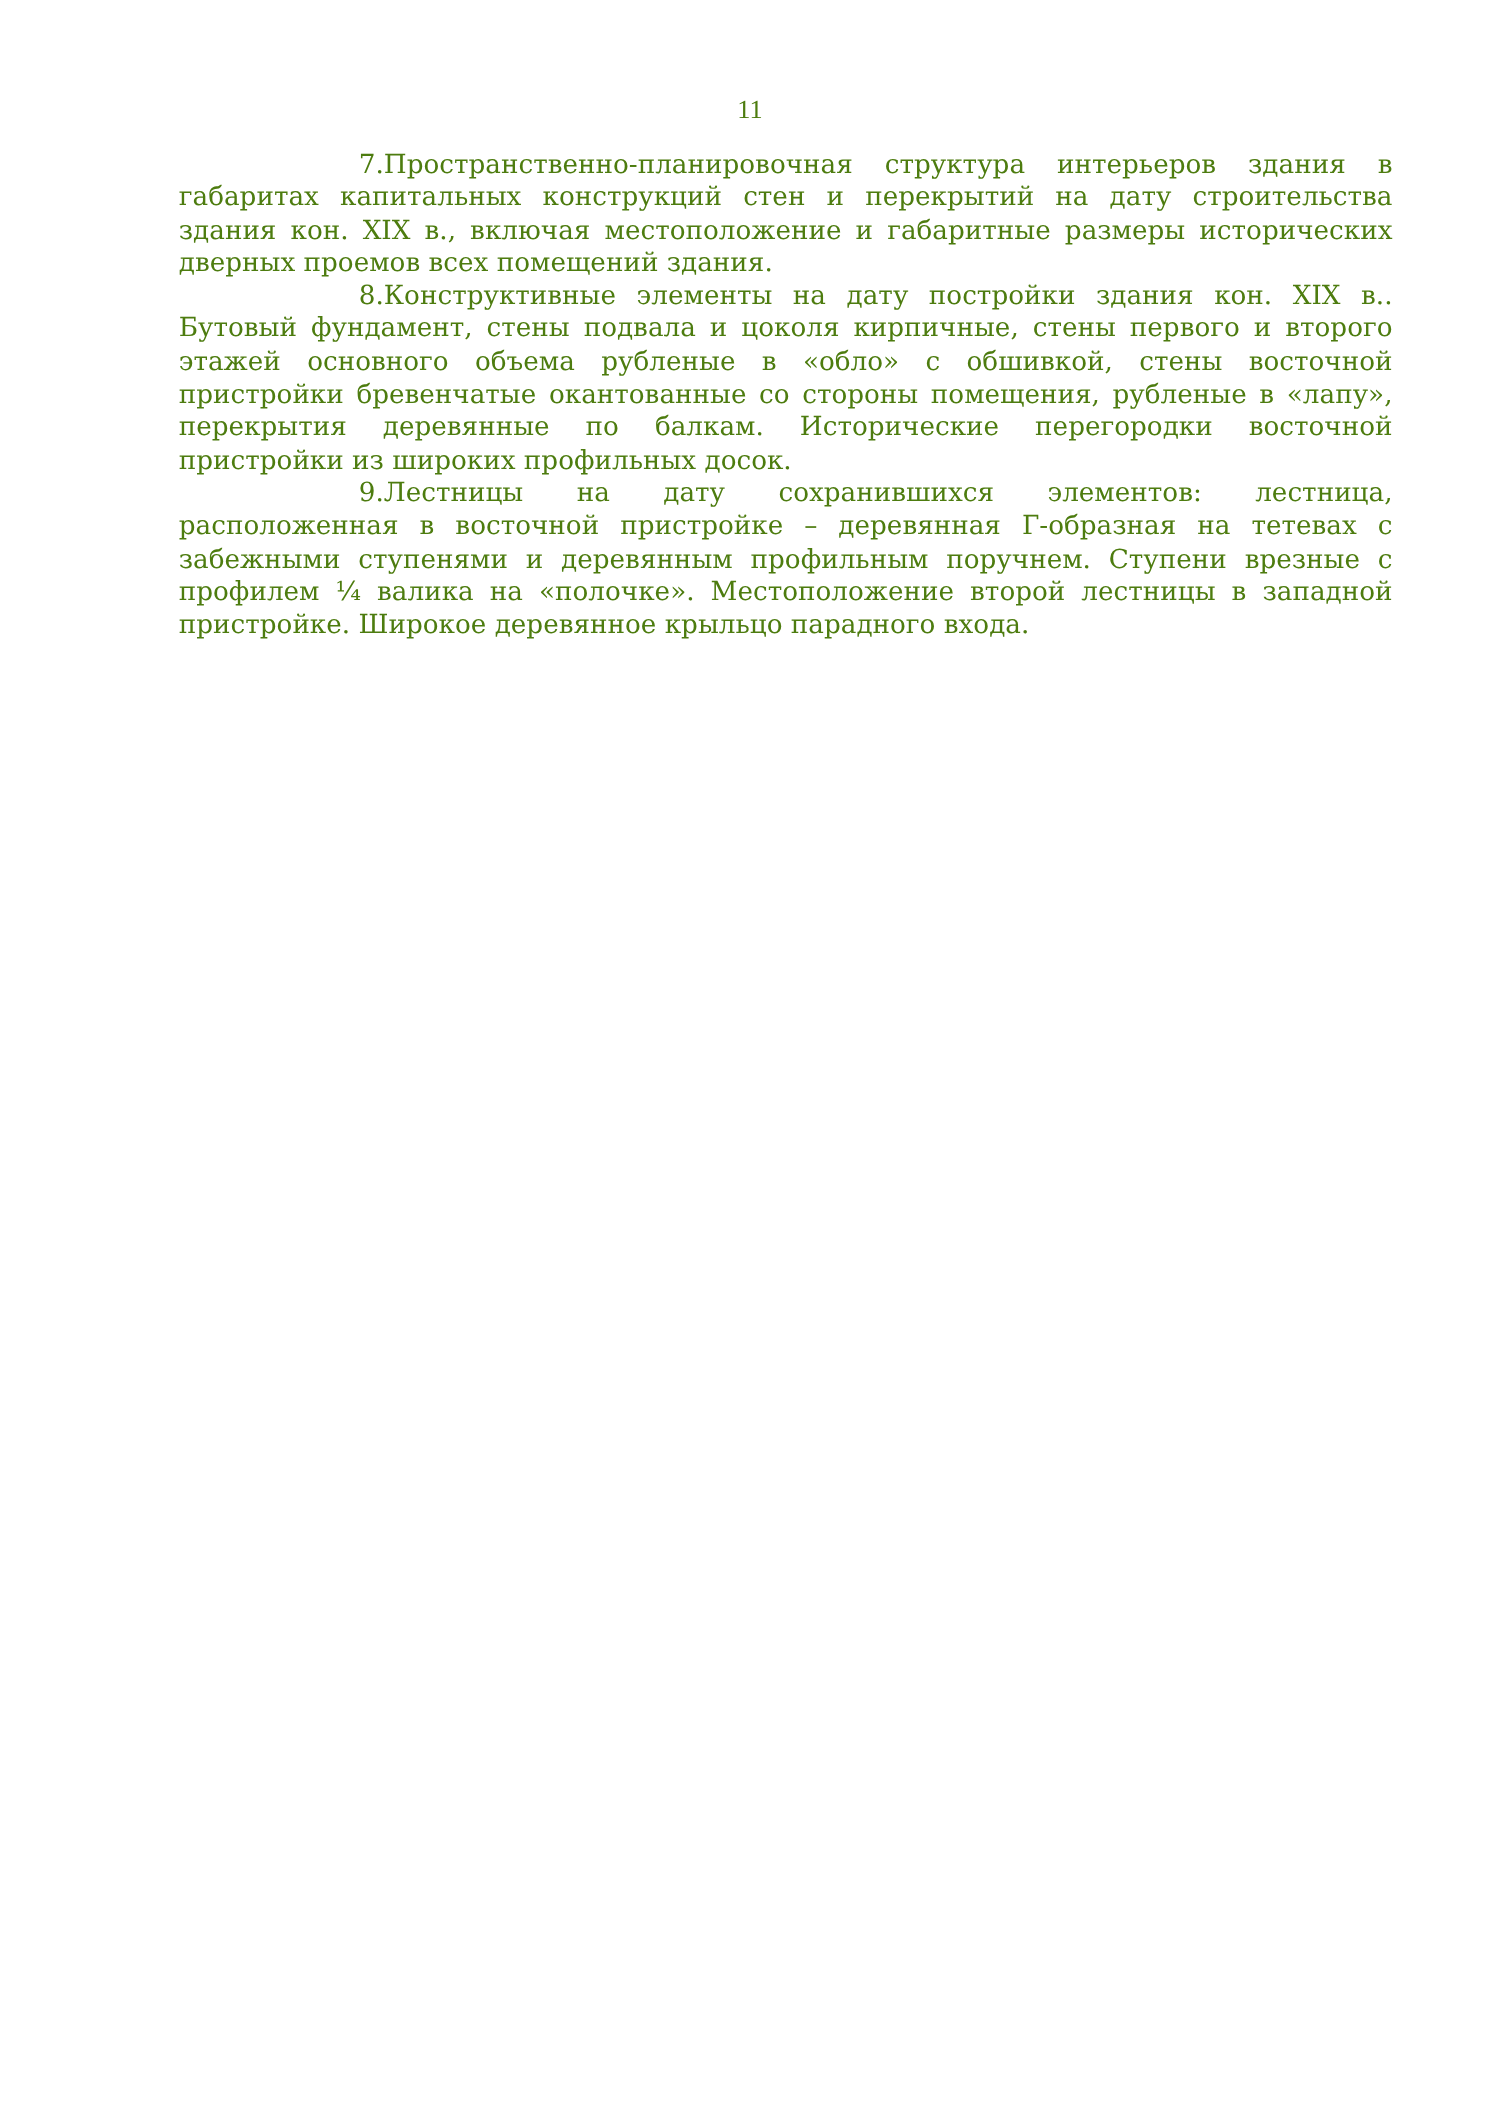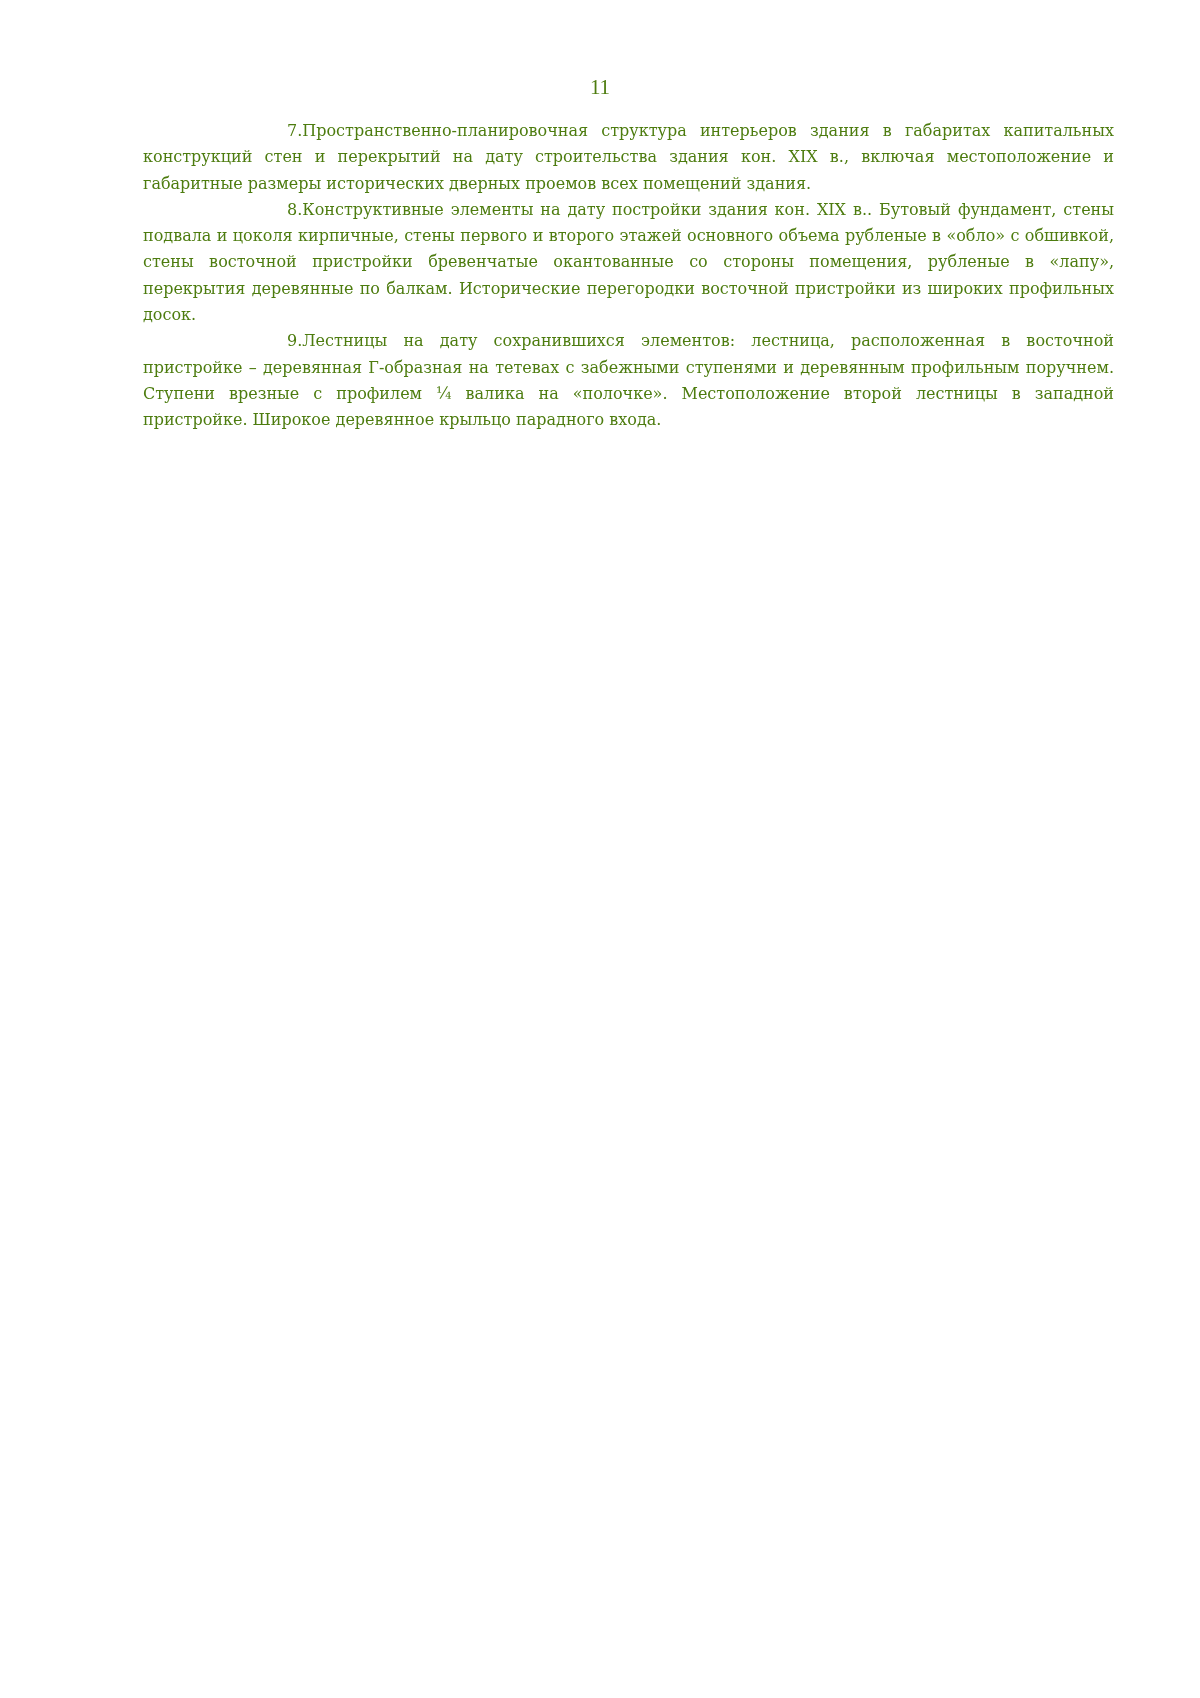--- a/index.html
+++ b/index.html
@@ -12,21 +12,21 @@
   }
   .page-number {
     position: absolute; top: 74px; left: 0; width: 1200px;
     text-align: center; font-size: 21px; line-height: 26px;
     font-family: "Liberation Serif", serif;
   }
   .body-text {
     position: absolute; left: 143px; top: 118px; width: 971px;
   }
   .para {
-    margin: 0; font-size: 16px; line-height: 26.3px;
+    margin: 0; font-size: 21px; line-height: 26.3px;
     text-align: justify; text-indent: 72px;
   }
   .para .num { display: inline-block; min-width: 51px; }
   .para.wide-num .num { min-width: 61px; }
 </style>
 </head>
 <body>
 
 <div class="page">
   <div class="page-number">11</div>

